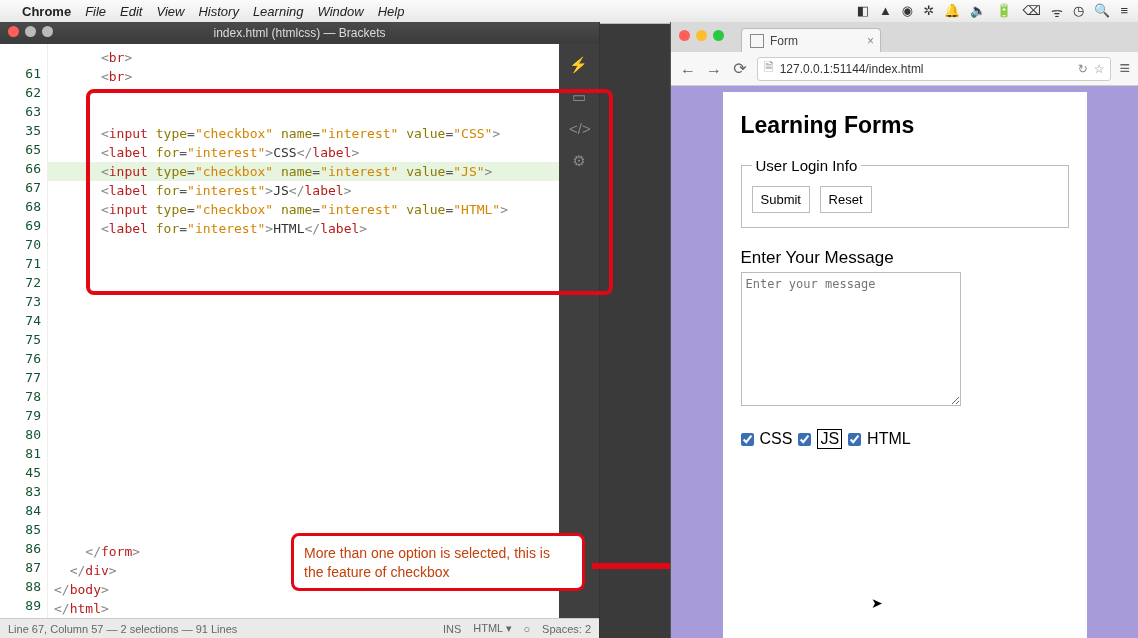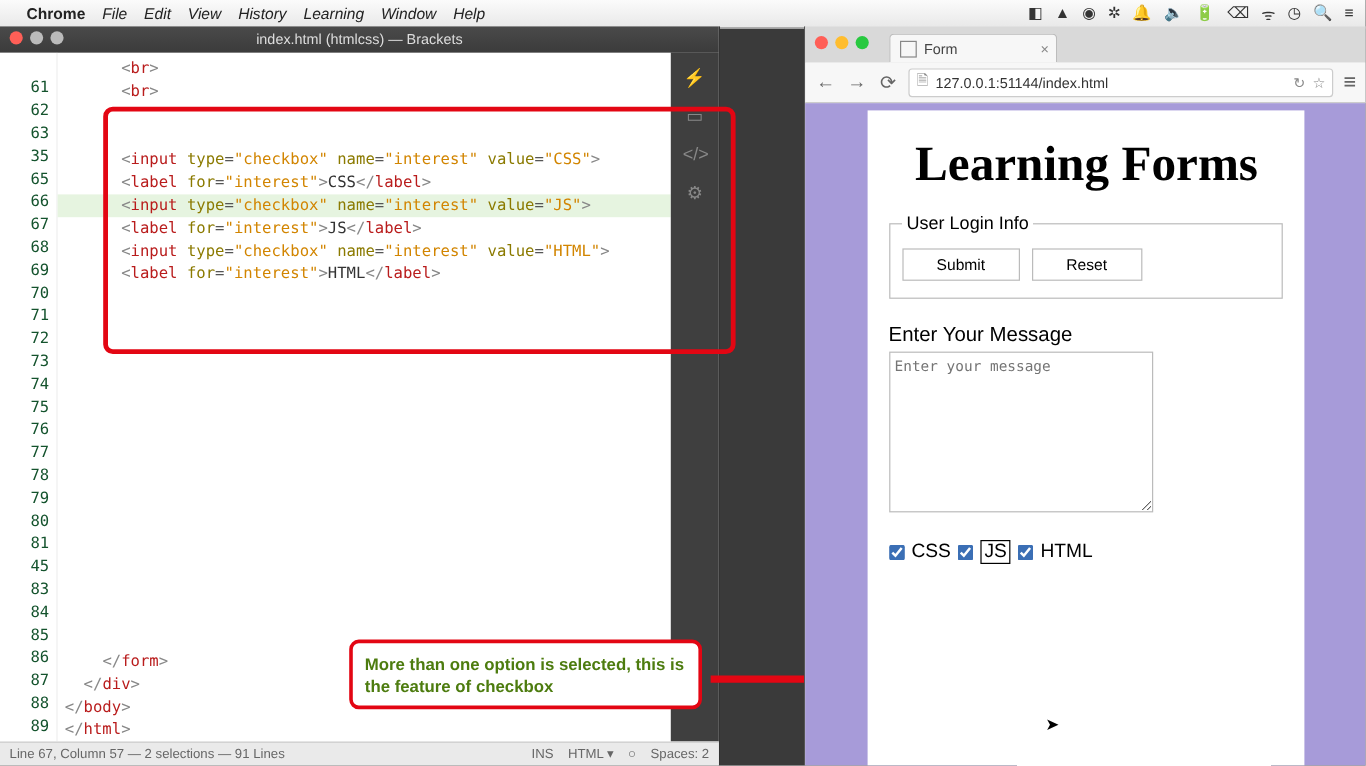--- a/index.html
+++ b/index.html
@@ -40,45 +40,45 @@
 .statusbar { position:absolute; left:0; right:0; bottom:0; height:20px; background:#eaeaea; border-top:1px solid #ccc; font-size:11px; color:#666; display:flex; align-items:center; padding:0 8px;}
 .statusbar .spacer{flex:1;}
 .statusbar .seg{margin-left:12px;}
 .gutter { position:absolute; left:0; top:0; bottom:0; width:48px; background:#fff; border-right:1px solid #eee; text-align:right; padding:20px 6px 0 0; color:#14532d; font-family:Menlo,monospace; font-size:13px; line-height:19px;}
 .code { position:absolute; left:48px; right:0; top:0; bottom:0; padding:4px 0 0 0; font-family:Menlo,monospace; font-size:13px; line-height:19px; white-space:pre;}
 .code .ln{ padding-left:6px; height:19px;}
 .code .hl{ background:#e6f4e0;}
 .c-tag{color:#b91c1c;} .c-attr{color:#8b7a00;} .c-eq{color:#555;} .c-str{color:#d28500;} .c-txt{color:#333;} .c-brkt{color:#888;}
 .redbox{position:absolute; border:4px solid #e30613; border-radius:8px;}
 .redbox.code-hl{ left:86px; top:67px; width:527px; height:206px;}
-.annot{ position:absolute; left:291px; top:533px; width:294px; height:58px; border:3px solid #e30613; border-radius:8px; background:#fff; padding:8px 10px; color:#4d7c0f; font-size:14px; line-height:1.35;font-weight:bold;}
+.annot{ position:absolute; left:291px; top:533px; width:294px; height:58px; border:3px solid #e30613; border-radius:8px; background:#fff; padding:8px 10px; color:#c2410c; font-size:14px; line-height:1.35;}
 .arrow{ position:absolute; left:592px; top:555px; width:170px; height:22px;}
 .arrow svg{width:100%;height:100%;}
 
 .chrome{ position:absolute; right:0; top:22px; width:468px; height:616px; background:#f1f1f1; border-left:1px solid #555;}
 .chrome .tabstrip{ height:30px; background:#d9d9d9; display:flex; align-items:flex-end; padding-left:70px; position:relative;}
 .chrome .tabstrip .trafficlights{position:absolute;left:8px;top:8px;display:flex;gap:6px;}
 .tab{ background:#f7f7f7; border:1px solid #bcbcbc; border-bottom:none; border-radius:4px 4px 0 0; height:24px; display:flex; align-items:center; padding:0 22px 0 8px; font-size:12px; color:#444; position:relative; min-width:140px;}
 .tab .favicon{width:14px;height:14px;border:1px solid #888;margin-right:6px;}
 .tab .close{position:absolute;right:6px;top:5px;color:#888;font-size:12px;}
 .toolbar{ height:34px; background:#f7f7f7; border-bottom:1px solid #ccc; display:flex; align-items:center; padding:0 8px; gap:8px;}
 .toolbar .navico{color:#666;font-size:16px;width:18px;text-align:center;}
 .omnibox{ flex:1; height:24px; border:1px solid #ccc; border-radius:3px; background:#fff; display:flex; align-items:center; padding:0 6px; font-size:12px; color:#333;}
 .omnibox .docico{margin-right:6px;color:#888;}
 .toolbar .star{color:#888;}
 .toolbar .menu{color:#666;font-size:18px;}
 .viewport{ position:absolute; top:64px; left:0; right:0; bottom:0; background:#a79bd9; overflow:hidden;}
 .page{ background:#fff; margin:0 auto; width:364px; min-height:560px; margin-top:6px; padding:20px 18px 30px 18px;}
-.page h1{ font-family: Liberation Serif, serif; font-weight:bold; font-size:41px; margin-bottom:18px;margin-left:22px;}
+.page h1{ font-family: Liberation Sans, sans-serif; font-weight:bold; font-size:23px; margin-bottom:18px;}
 fieldset{ border:1px solid #bbb; padding:12px 10px 14px 10px; margin-bottom:20px;}
 legend{ font-size:15px; padding:0 4px;}
 .row{ display:flex; align-items:center; gap:6px; margin-bottom:14px;}
 .row label{ font-size:16px;}
 .row input[type=text],.row input[type=password]{ border:1px solid #ccc; padding:3px 5px; font-size:12px; color:#999; width:150px;}
-.btn{ border:1px solid #bbb; background:#fff; padding:5px 28px; font-size:13px; margin-right:6px;}
+.btn{ border:1px solid #bbb; background:#fff; padding:5px 8px; font-size:13px; margin-right:6px;}
 .msg-label{font-size:17px;margin-bottom:4px;display:block;}
 textarea{ width:220px; height:134px; border:1px solid #bbb; padding:4px; font-size:12px; color:#999; resize:both;}
 .radios,.checks{ margin-top:20px; font-size:16px; display:flex; align-items:center; gap:6px; flex-wrap:wrap;}
 .checks input{accent-color:#3b6fb5;}
 .jsbox{ border:1.5px solid #000; padding:0 2px;}
 .cursor{position:absolute; left:871px; top:595px; font-size:14px; color:#000;}
 </style>
 </head>
 <body>
 

